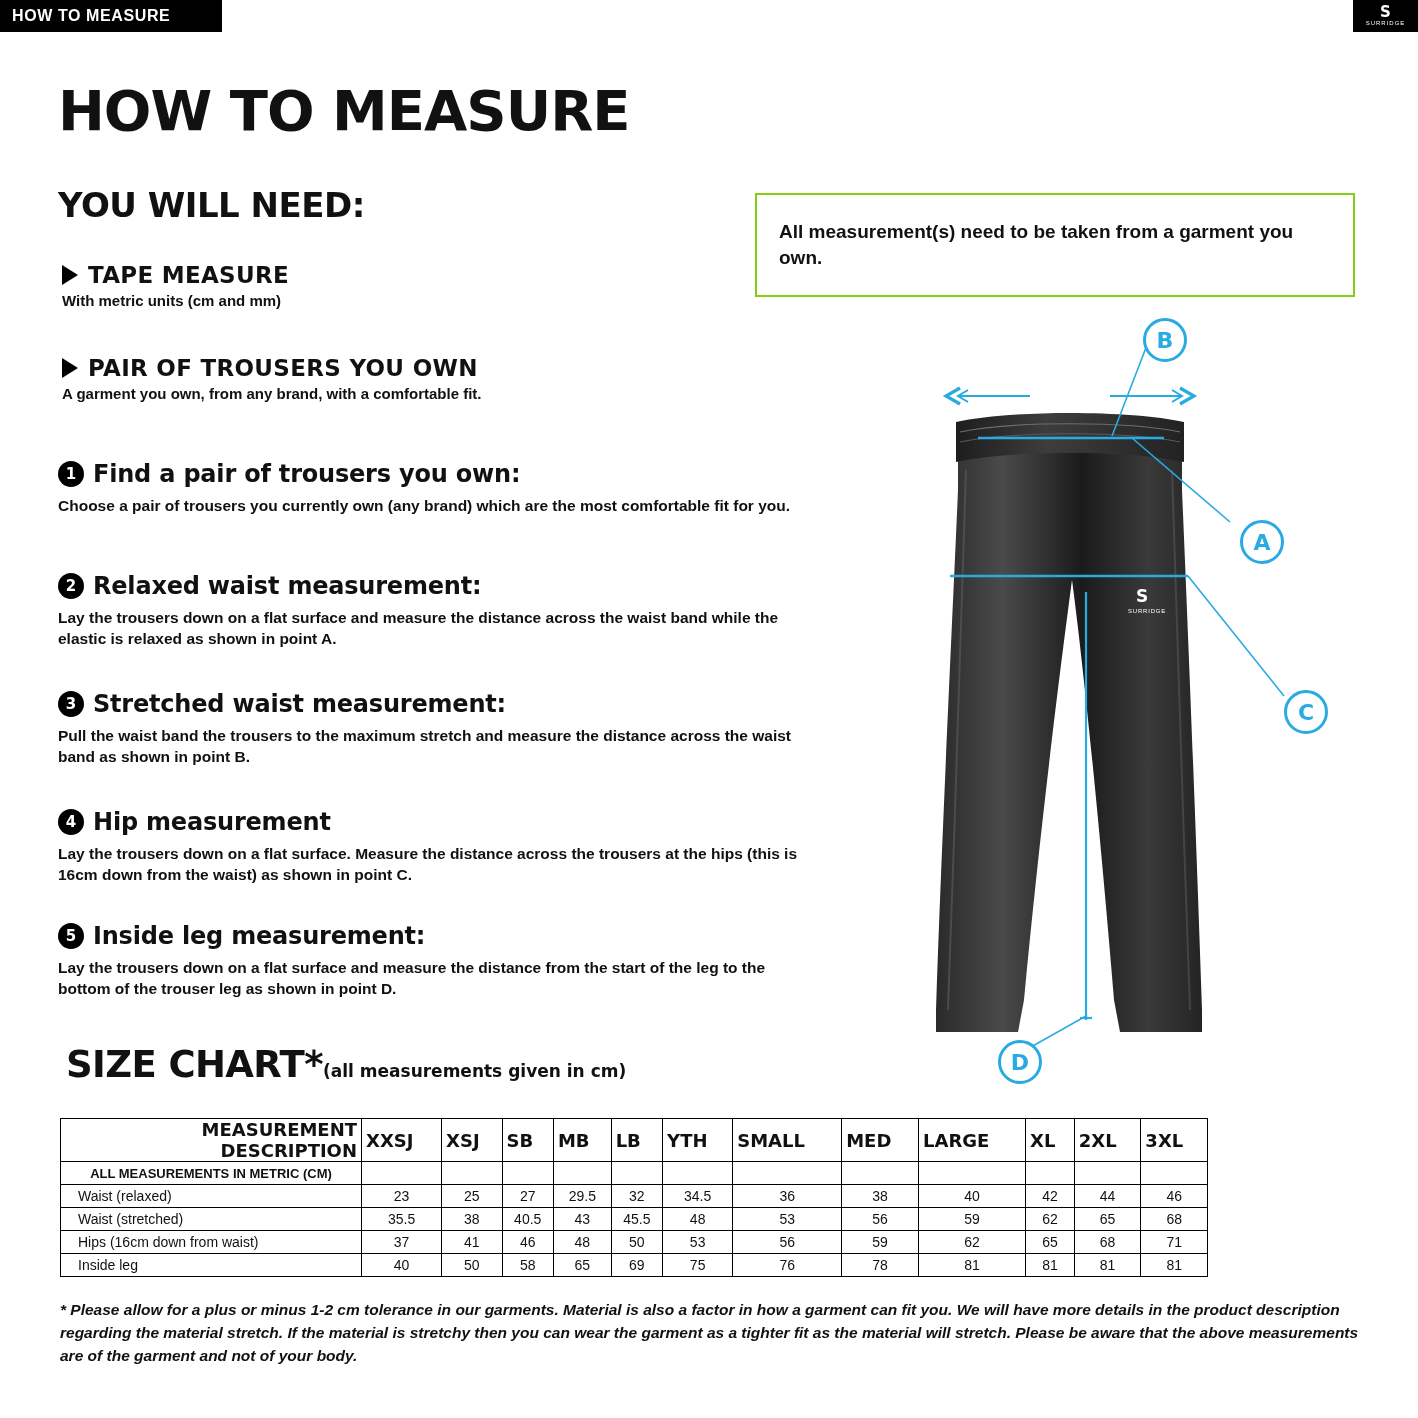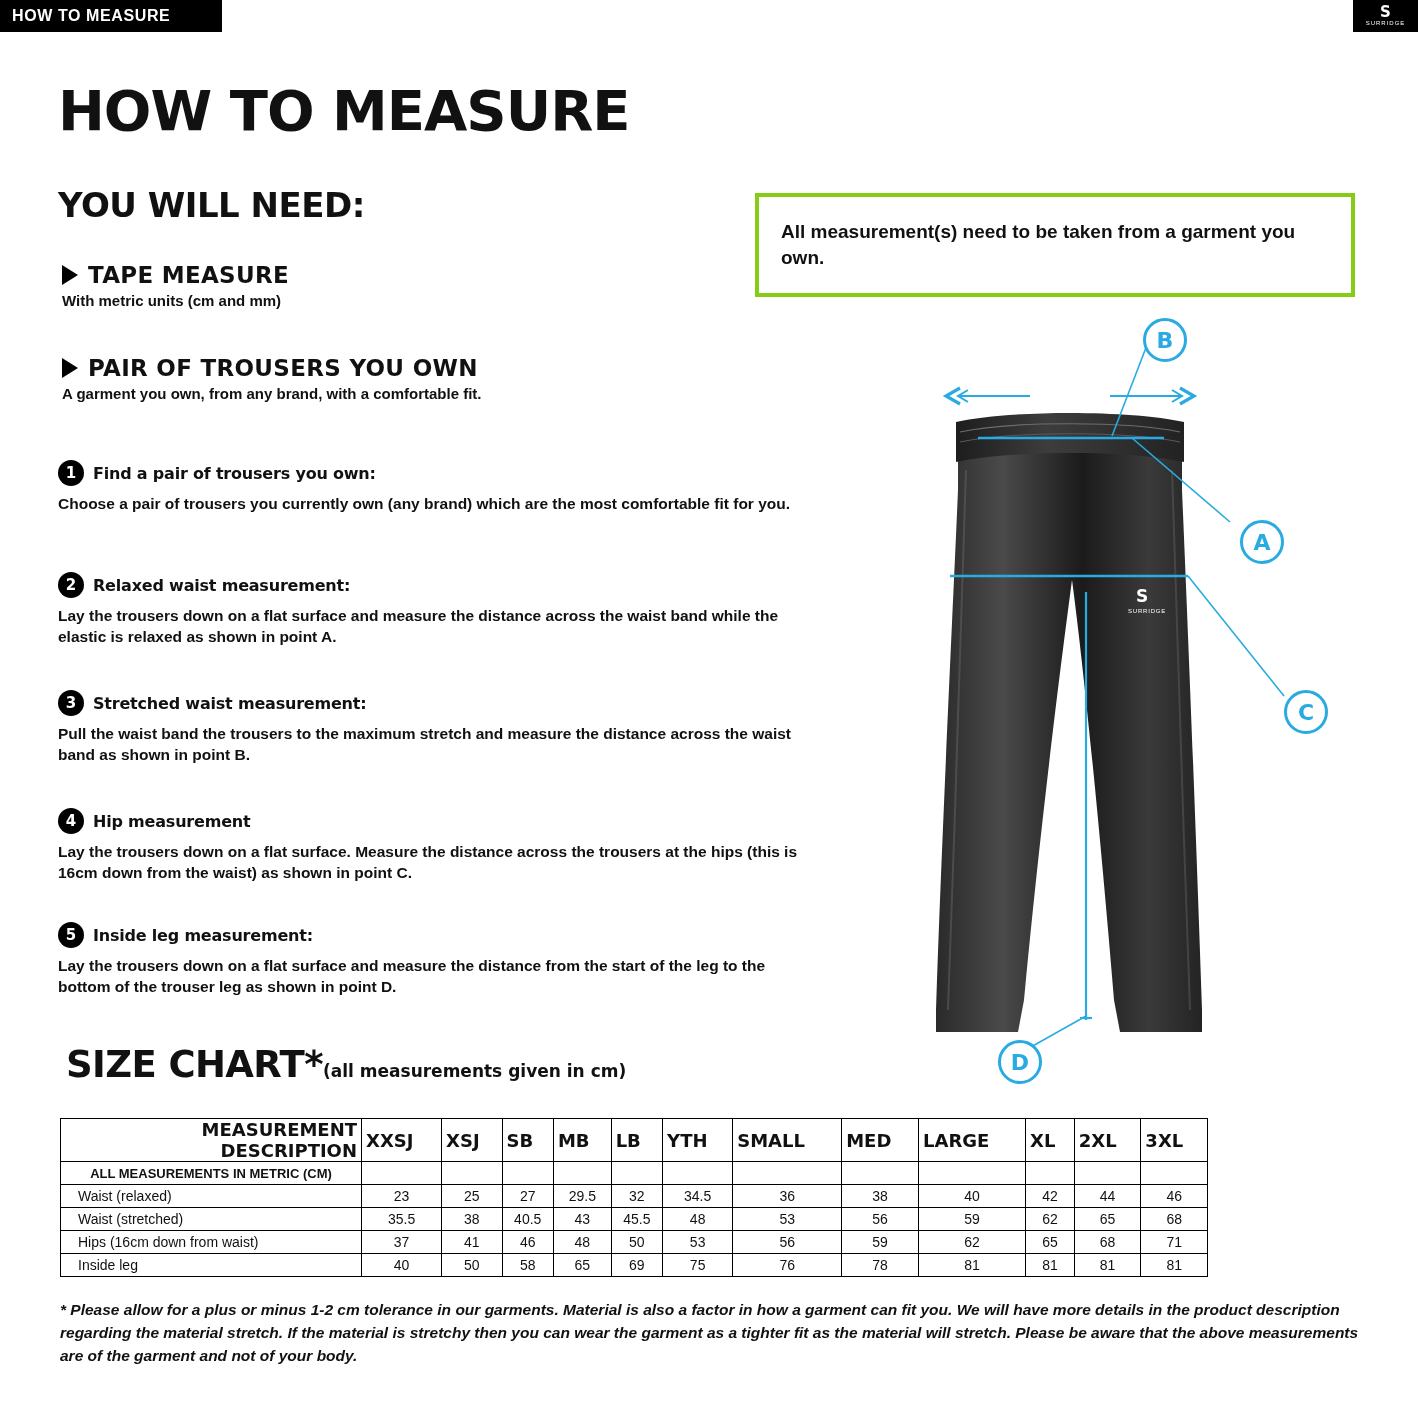--- a/index.html
+++ b/index.html
@@ -44,21 +44,21 @@
   }
   .h2{
     position:absolute;left:58px;top:185px;
     font-size:34px;font-weight:bold;letter-spacing:-0.5px;
     font-family:"DejaVu Sans", sans-serif;
   }
 
   
   .notice{
     position:absolute;left:755px;top:193px;width:600px;height:104px;
-    border:4px solid #84cc16;box-sizing:border-box;
+    border:2px solid #84cc16;box-sizing:border-box;
     display:flex;align-items:center;
   }
   .notice-text{
     padding:0 22px;font-size:19px;font-weight:bold;line-height:26px;
   }
 
   
   .need-item{position:absolute;}
   .tri{
     display:inline-block;width:0;height:0;
@@ -71,21 +71,21 @@
 
   
   .step{position:absolute;left:58px;width:760px;}
   .step-head{display:flex;align-items:center;}
   .num{
     width:26px;height:26px;border-radius:50%;background:#000;color:#fff;
     font-size:15px;font-weight:bold;display:flex;align-items:center;justify-content:center;
     margin-right:9px;flex:0 0 auto;
     font-family:"DejaVu Sans", sans-serif;
   }
-  .step-title{font-size:16px;font-weight:bold;letter-spacing:-.2px;
+  .step-title{font-size:24px;font-weight:bold;letter-spacing:-.2px;
     font-family:"DejaVu Sans", sans-serif;}
   .step-body{font-size:15.5px;font-weight:bold;line-height:21px;margin-top:7px;}
 
   
   .sizechart-head{
     position:absolute;left:66px;top:1043px;
     font-size:37px;font-weight:bold;letter-spacing:-.6px;
     font-family:"DejaVu Sans", sans-serif;
   }
   .sizechart-head .small{font-size:17px;letter-spacing:0;}

